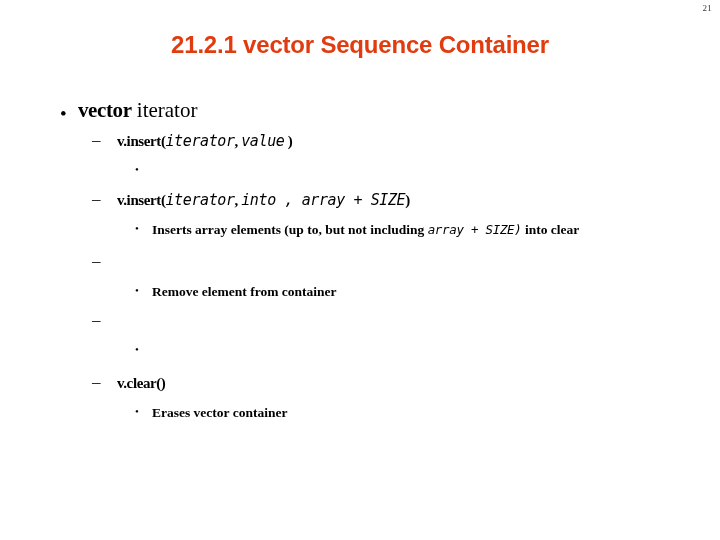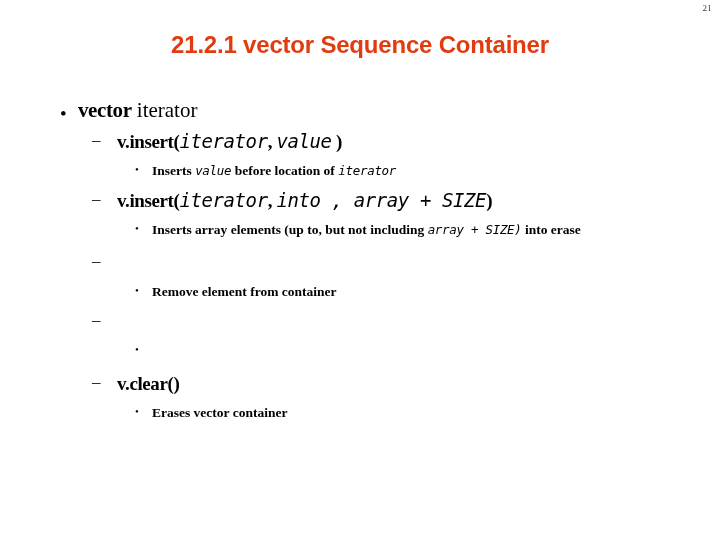--- a/index.html
+++ b/index.html
@@ -96,21 +96,21 @@
     margin: 0 0 1px 0;
     padding-left: 117px;
     min-height: 24px;
   }
   .lvl2 .marker {
     left: 92px;
     top: 1px;
     font-size: 17px;
   }
   .lvl2 .content {
-    font-size: 19px;
+    font-size: 15px;
     line-height: 23px;
     white-space: nowrap;
   }
 
   
   .lvl3 {
     margin: 0 0 3px 0;
     padding-left: 152px;
     padding-right: 62px;
     min-height: 19px;
@@ -178,31 +178,30 @@
       <span class="content"><span class="mono">vector</span><span class="serif"> iterator</span></span>
     </div>
 
     <div class="row lvl2">
       <span class="marker">–</span>
       <span class="content"><span class="mono">v.insert(</span><span class="mono-i">iterator</span><span class="mono">, </span><span class="mono-i">value</span><span class="mono"> )</span></span>
     </div>
 
     <div class="row lvl3 gap-above-sm">
       <span class="marker">•</span>
-      <span class="content"><span>Inserts </span><span class="mono-i-sm">value</span><span> before location of </span><span class="mono-i-sm">iterator</span></span>
     </div>
 
     <div class="row lvl2 gap-above-sm">
       <span class="marker">–</span>
       <span class="content"><span class="mono">v.insert(</span><span class="mono-i">iterator</span><span class="mono">,  </span><span class="mono-i">into</span><span class="mono-i"> , </span><span class="mono-i">array + SIZE</span><span class="mono">)</span></span>
     </div>
 
     <div class="row lvl3 gap-above-sm">
       <span class="marker">•</span>
-      <span class="content"><span>Inserts array elements (up to, but not including </span><span class="mono-i-sm">array + SIZE)</span><span> into erase</span></span>
+      <span class="content"><span>Inserts array elements (up to, but not including </span><span class="mono-i-sm">array + SIZE)</span><span> into clear</span></span>
     </div>
 
     <div class="row lvl2 gap-above">
       <span class="marker">–</span>
     </div>
 
     <div class="row lvl3 gap-above-sm">
       <span class="marker">•</span>
       <span class="content"><span>Remove element from container</span></span>
     </div>

